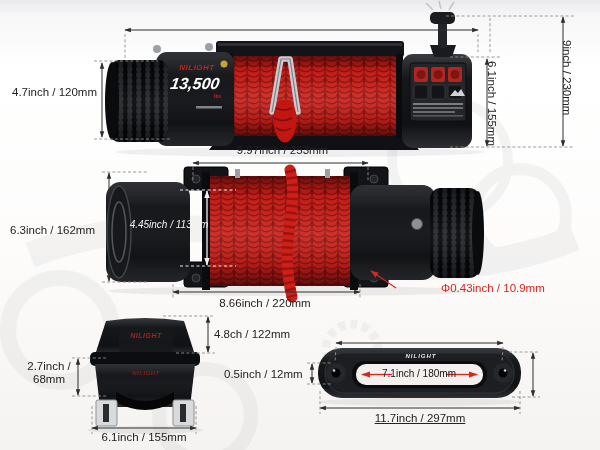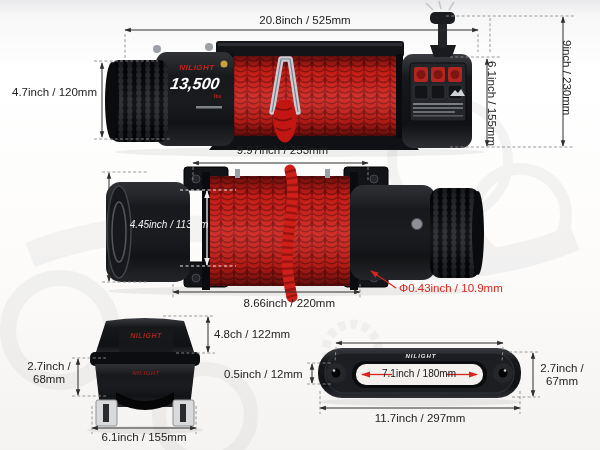--- a/index.html
+++ b/index.html
@@ -10,21 +10,21 @@
   }
   svg.art { position:absolute; left:0; top:0; }
   .lbl {
     position:absolute; font-size:11.5px; color:#232323; line-height:1.12;
     white-space:nowrap; letter-spacing:0;
   }
   .ctr { text-align:center; }
   .rgt { text-align:left; }
   .wrap { white-space:normal; text-align:center; }
   .vert { writing-mode:vertical-rl; }
-  .red { color:#d8251d; }
+  .red { color:#d8251d;margin-left:42px; }
   .white { color:#f2f2f2; font-size:10px; }
   .slot-lbl { font-size:10px; color:#141414; }
   .brand-motor { font-size:8px; font-weight:bold; font-style:italic; color:#c9201b; letter-spacing:.5px; }
   .capacity { font-size:16px; font-weight:bold; font-style:italic; color:#ffffff; transform:skewX(-8deg); }
   .capacity-unit { font-size:5px; font-weight:bold; color:#c9201b; }
   .brand-fair { font-size:6px; font-weight:bold; font-style:italic; color:#e8e8e8; letter-spacing:1px; }
   .brand-cb1 { font-size:7px; font-weight:bold; font-style:italic; color:#c02620; opacity:.85; letter-spacing:.5px; }
   .brand-cb2 { font-size:6px; font-weight:bold; font-style:italic; color:#a11d18; opacity:.8; letter-spacing:.5px; }
 </style>
 </head>
@@ -225,38 +225,37 @@
     <path d="M336,347 L335,362 M503,347 L502,362" stroke="#8e8e8e" stroke-width="0.9" stroke-dasharray="3 2.2"></path>
     <line x1="312" y1="364" x2="312" y2="383" stroke="#2e2e2e" stroke-width="1" marker-start="url(#mB)" marker-end="url(#mB)"></line>
     <path d="M307,363 L331,363 M307,384 L331,384" stroke="#8e8e8e" stroke-width="0.9" stroke-dasharray="3 2.2"></path>
     <line x1="533" y1="353" x2="533" y2="396" stroke="#2e2e2e" stroke-width="1" marker-start="url(#mB)" marker-end="url(#mB)"></line>
     <path d="M509,352 L540,352 M512,397 L540,397" stroke="#8e8e8e" stroke-width="0.9" stroke-dasharray="3 2.2"></path>
     <line x1="320" y1="408" x2="520" y2="408" stroke="#2e2e2e" stroke-width="1" marker-start="url(#mB)" marker-end="url(#mB)"></line>
     <path d="M320,391 L320,414 M520,391 L520,414" stroke="#8e8e8e" stroke-width="0.9" stroke-dasharray="3 2.2"></path>
   </g>
 </svg>
 
-<div class="lbl ctr" style="left:240px; top:14px; width:130px;">20.8inch / 525mm</div>
 <div class="lbl rgt" style="left:12px; top:86px; width:86px;">4.7inch / 120mm</div>
 <div class="lbl vert" style="left:485px; top:61px;">6.1inch / 155mm</div>
 <div class="lbl vert" style="left:560px; top:40px;">9inch / 230mm</div>
 
 <div class="lbl ctr" style="left:215px; top:144px; width:135px;">9.97inch / 253mm</div>
+<div class="lbl rgt" style="left:10px; top:224px; width:92px;">6.3inch / 162mm</div>
 <div class="lbl ctr white" style="left:127px; top:219px; width:84px;font-style:italic;">4.45inch / 113mm</div>
-<div class="lbl ctr" style="left:195px; top:297px; width:140px;text-align:right;">8.66inch / 220mm</div>
+<div class="lbl ctr" style="left:195px; top:297px; width:140px;">8.66inch / 220mm</div>
 <div class="lbl red" style="left:399px; top:282px; width:120px;">Φ0.43inch / 10.9mm</div>
 
 <div class="lbl" style="left:214px; top:328px; width:110px;">4.8ch / 122mm</div>
 <div class="lbl wrap" style="left:22px; top:360px; width:54px;">2.7inch / 68mm</div>
 <div class="lbl ctr" style="left:92px; top:431px; width:104px;">6.1inch / 155mm</div>
 
 <div class="lbl ctr slot-lbl" style="left:374px; top:368px; width:90px;">7.1inch / 180mm</div>
 <div class="lbl rgt" style="left:224px; top:368px; width:82px;">0.5inch / 12mm</div>
-<div class="lbl wrap" style="left:536px; top:362px; width:52px;">2.7inch / 67mm</div>
-<div class="lbl ctr" style="left:350px; top:412px; width:140px;">11.7inch / 297mm</div>
+<div class="lbl ctr" style="left:350px; top:412px; width:140px;text-decoration:underline;">11.7inch / 297mm</div>
 
 <div class="lbl ctr brand-motor" style="left:168px; top:64px; width:58px;">NILIGHT</div>
 <div class="lbl ctr capacity" style="left:162px; top:75px; width:66px;">13,500</div>
 <div class="lbl capacity-unit" style="left:214px; top:94px; width:18px;">lbs</div>
 <div class="lbl ctr brand-cb1" style="left:118px; top:332px; width:56px;">NILIGHT</div>
 <div class="lbl ctr brand-cb2" style="left:121px; top:370px; width:50px;">NILIGHT</div>
 <div class="lbl ctr brand-fair" style="left:398px; top:353px; width:46px;">NILIGHT</div>
 
 </div>
 

